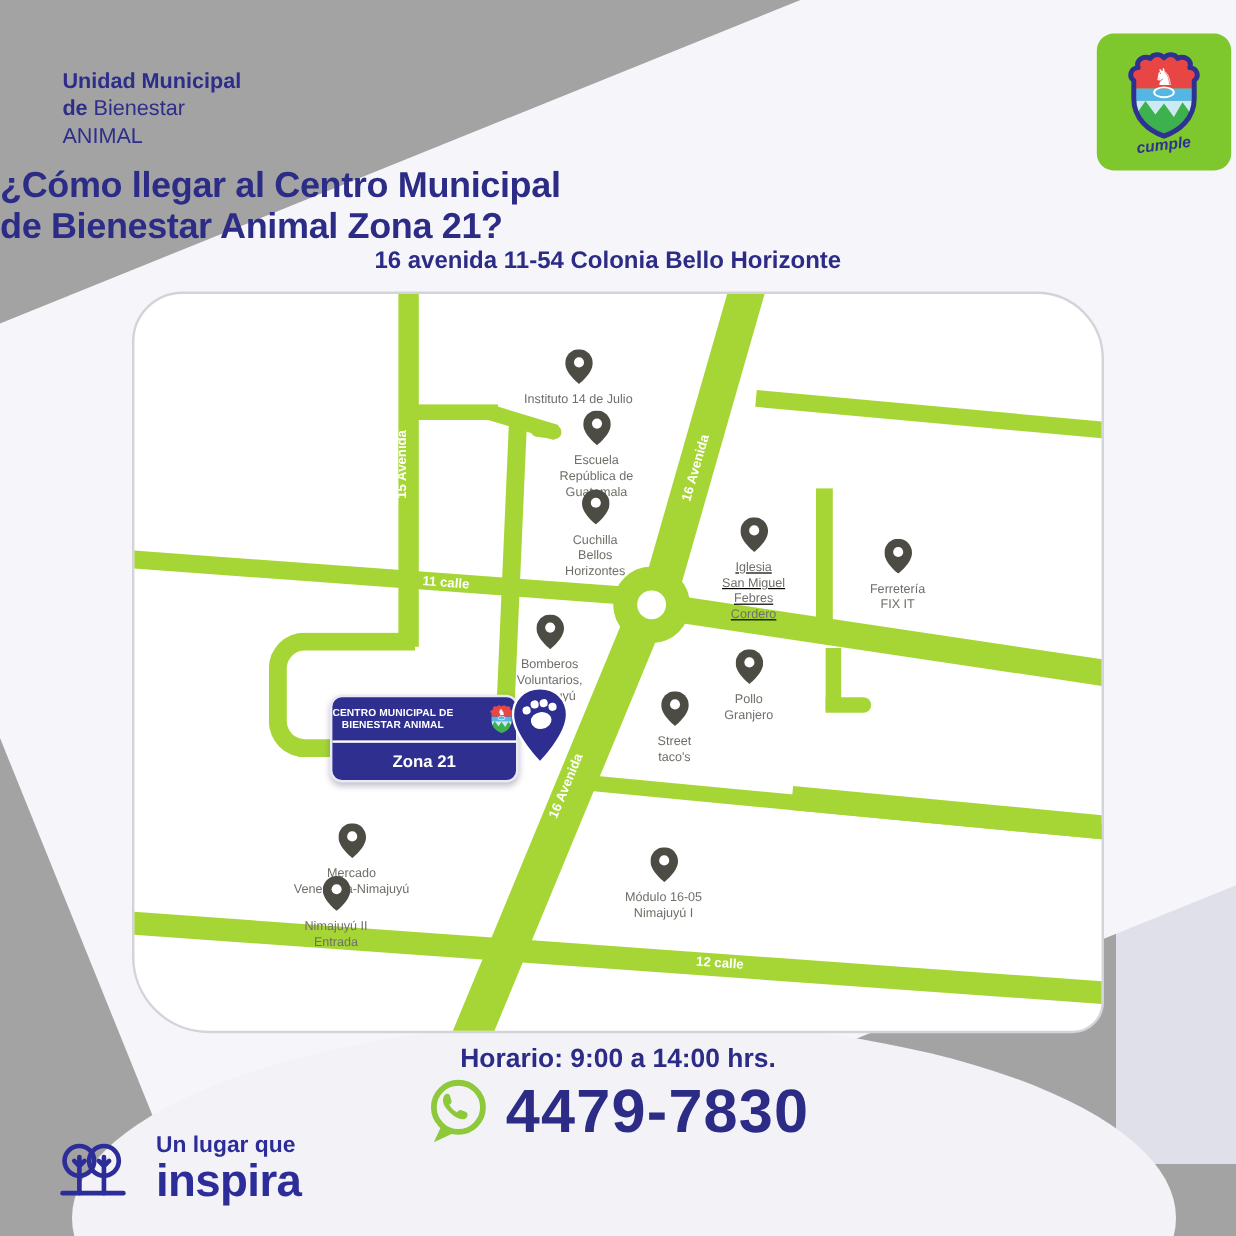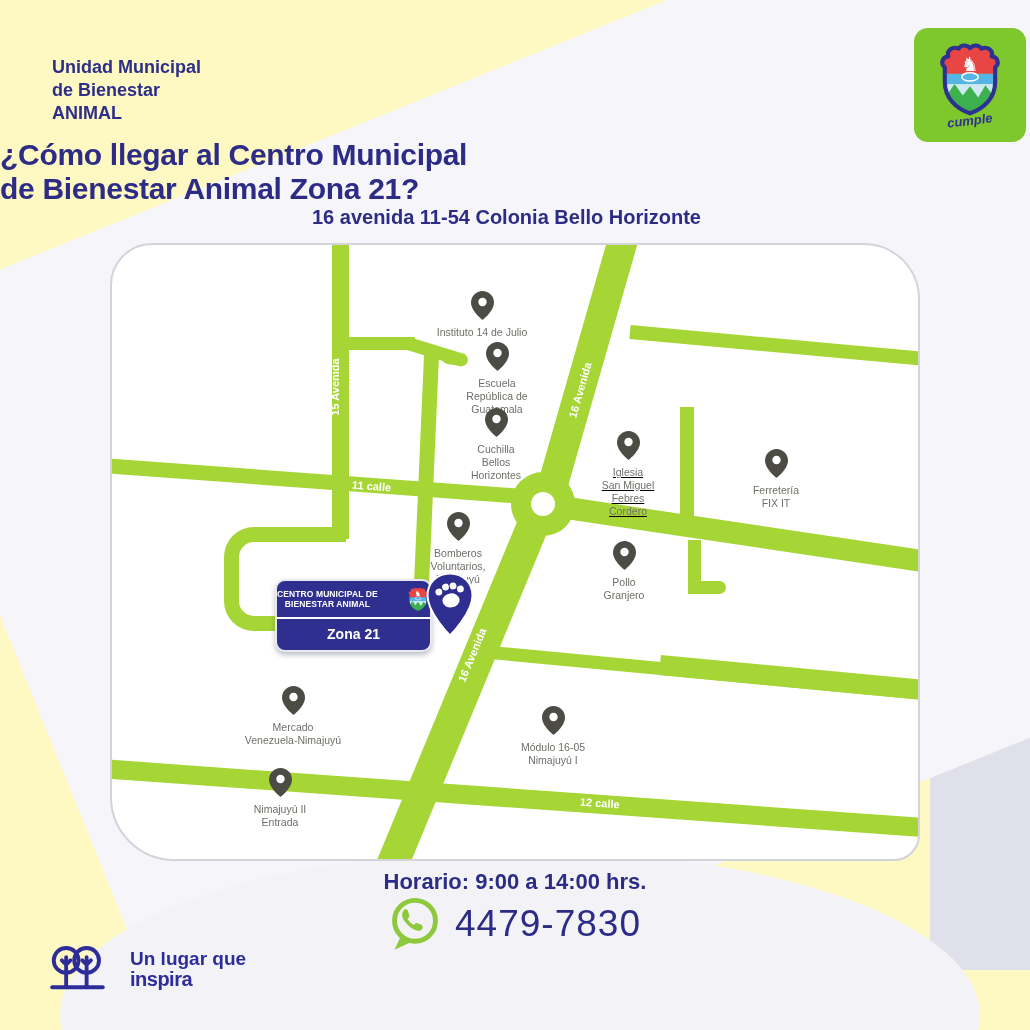--- a/index.html
+++ b/index.html
@@ -1,31 +1,31 @@
 <!DOCTYPE html>
 <html><head>
 <meta charset="utf-8">
 <style>
   html,body{margin:0;padding:0;}
   .canvas{position:relative;width:1030px;height:1030px;overflow:hidden;
-    background:#fef9c3;font-family:"Liberation Sans",sans-serif;}
+    background:#a3a3a3;font-family:"Liberation Sans",sans-serif;}
 
   
   .deco{position:absolute;pointer-events:none;}
   .deco-band1{left:-120px;top:318px;width:1750px;height:820px;background:#f6f6fa;
     transform:rotate(-22deg);transform-origin:0 0;}
   .deco-right{right:0;top:140px;width:100px;height:830px;background:#e0e0ea;}
   .deco-tr{left:700px;top:-160px;width:650px;height:300px;background:#e1e1eb;transform:rotate(-22deg);}
   .deco-slash{left:790px;top:50px;width:420px;height:42px;background:#fafafc;transform:rotate(-27deg);}
   .deco-bottom{left:60px;top:850px;width:920px;height:330px;background:#f2f2f7;border-radius:50%;}
 
   
   .unit-text{position:absolute;left:52px;top:56px;font-size:18px;line-height:23px;
     color:#2d2d8a;font-weight:600;}
-  .unit-text b{font-weight:bold;}
+  .unit-text b{font-weight:normal;}
   .logo-square{position:absolute;left:914px;top:28px;width:112px;height:114px;background:#7ec82d;
     border-radius:14px;display:flex;flex-direction:column;align-items:center;justify-content:center;}
   .cumple{font-size:13px;font-weight:bold;font-style:italic;color:#2e3192;transform:rotate(-7deg);margin-top:-4px;}
   .title{position:absolute;left:0;right:0;top:138px;text-align:left;color:#2c2c87;
     font-size:30px;line-height:34px;font-weight:bold;letter-spacing:-.3px;}
   .subtitle{position:absolute;left:0;right:17px;top:206px;text-align:center;color:#2c2c87;
     font-size:20px;font-weight:bold;}
 
   
   .map{position:absolute;left:110px;top:243px;width:806px;height:614px;background:#fff;
@@ -46,24 +46,24 @@
     border-bottom:2px solid #fff;}
   .badge-title{color:#fff;font-size:8.5px;line-height:10.5px;font-weight:bold;text-align:center;letter-spacing:.1px;}
   .badge-zona{color:#fff;font-size:14px;font-weight:bold;text-align:center;line-height:30px;}
   .paw-pin{position:absolute;left:314px;top:327px;}
 
   
   .hours{position:absolute;left:0;right:0;top:869px;text-align:center;color:#2c2c87;
     font-size:22px;font-weight:bold;}
   .phone-row{position:absolute;left:0;right:0;top:896px;display:flex;align-items:center;
     justify-content:center;gap:14px;}
-  .phone{color:#2c2c87;font-size:37px;font-weight:normal;letter-spacing:1px;}
+  .phone{color:#2c2c87;font-size:51px;font-weight:bold;letter-spacing:1px;}
   .inspira{position:absolute;left:50px;top:944px;display:flex;align-items:center;gap:24px;color:#2d2d9a;}
   .inspira-l1{font-size:19px;font-weight:600;}
-  .inspira-l2{font-size:20px;font-weight:bold;margin-top:-2px;letter-spacing:-.5px;}
+  .inspira-l2{font-size:38px;font-weight:bold;margin-top:-2px;letter-spacing:-.5px;}
 </style>
 </head>
 <body>
 
 <div class="canvas">
 
   <svg width="0" height="0" style="position:absolute">
     <defs>
       <g id="crest">
         <clipPath id="crest-clip">
@@ -164,21 +164,21 @@
     </div>
     <div class="poi" style="left:516px;top:186px;text-decoration:underline;">
       <svg width="23" height="29" viewBox="0 0 23 29">
           <use href="#pin"></use>
         </svg>
       <div class="poi-label">Iglesia
 San Miguel
 Febres
 Cordero</div>
     </div>
-    <div class="poi" style="left:664px;top:204px;">
+    <div class="poi" style="left:636px;top:204px;">
       <svg width="23" height="29" viewBox="0 0 23 29">
           <use href="#pin"></use>
         </svg>
       <div class="poi-label">Ferretería
 FIX IT</div>
     </div>
     <div class="poi" style="left:346px;top:267px;width:110px;margin-left:-55px;">
       <svg width="23" height="29" viewBox="0 0 23 29">
           <use href="#pin"></use>
         </svg>
@@ -186,35 +186,42 @@
 Voluntarios,
 Nimajuyú</div>
     </div>
     <div class="poi" style="left:512px;top:296px;">
       <svg width="23" height="29" viewBox="0 0 23 29">
           <use href="#pin"></use>
         </svg>
       <div class="poi-label">Pollo
 Granjero</div>
     </div>
+    <div class="poi" style="left:450px;top:331px;">
+      <svg width="23" height="29" viewBox="0 0 23 29">
+          <use href="#pin"></use>
+        </svg>
+      <div class="poi-label">Street
+taco's</div>
+    </div>
     <div class="poi" style="left:181px;top:441px;width:160px;margin-left:-80px;">
       <svg width="23" height="29" viewBox="0 0 23 29">
           <use href="#pin"></use>
         </svg>
       <div class="poi-label">Mercado
 Venezuela-Nimajuyú</div>
     </div>
     <div class="poi" style="left:441px;top:461px;">
       <svg width="23" height="29" viewBox="0 0 23 29">
           <use href="#pin"></use>
         </svg>
       <div class="poi-label">Módulo 16-05
 Nimajuyú I</div>
     </div>
-    <div class="poi" style="left:168px;top:523px;">
+    <div class="poi" style="left:168px;top:485px;">
       <svg width="23" height="29" viewBox="0 0 23 29">
           <use href="#pin"></use>
         </svg>
       <div class="poi-label">Nimajuyú II
 Entrada</div>
     </div>
 
     <div class="badge">
       <div class="badge-top">
         <div class="badge-title">

